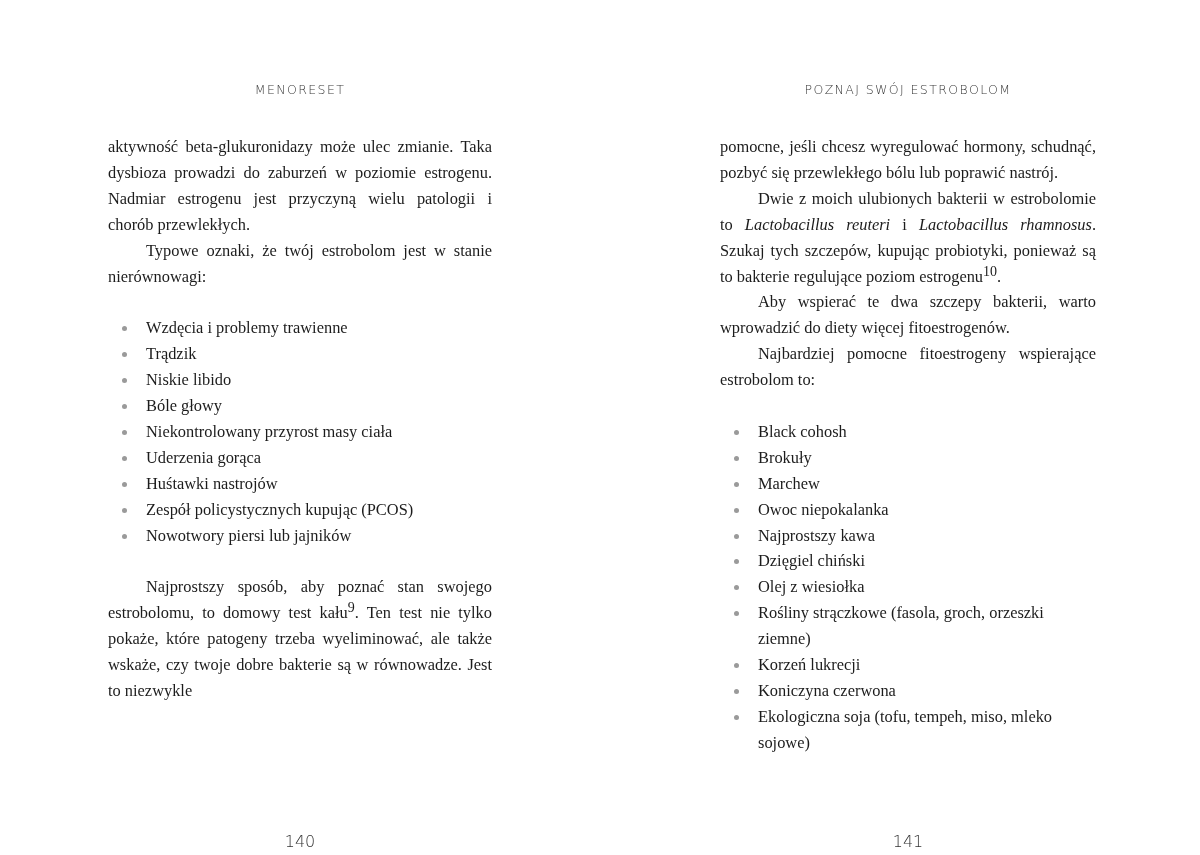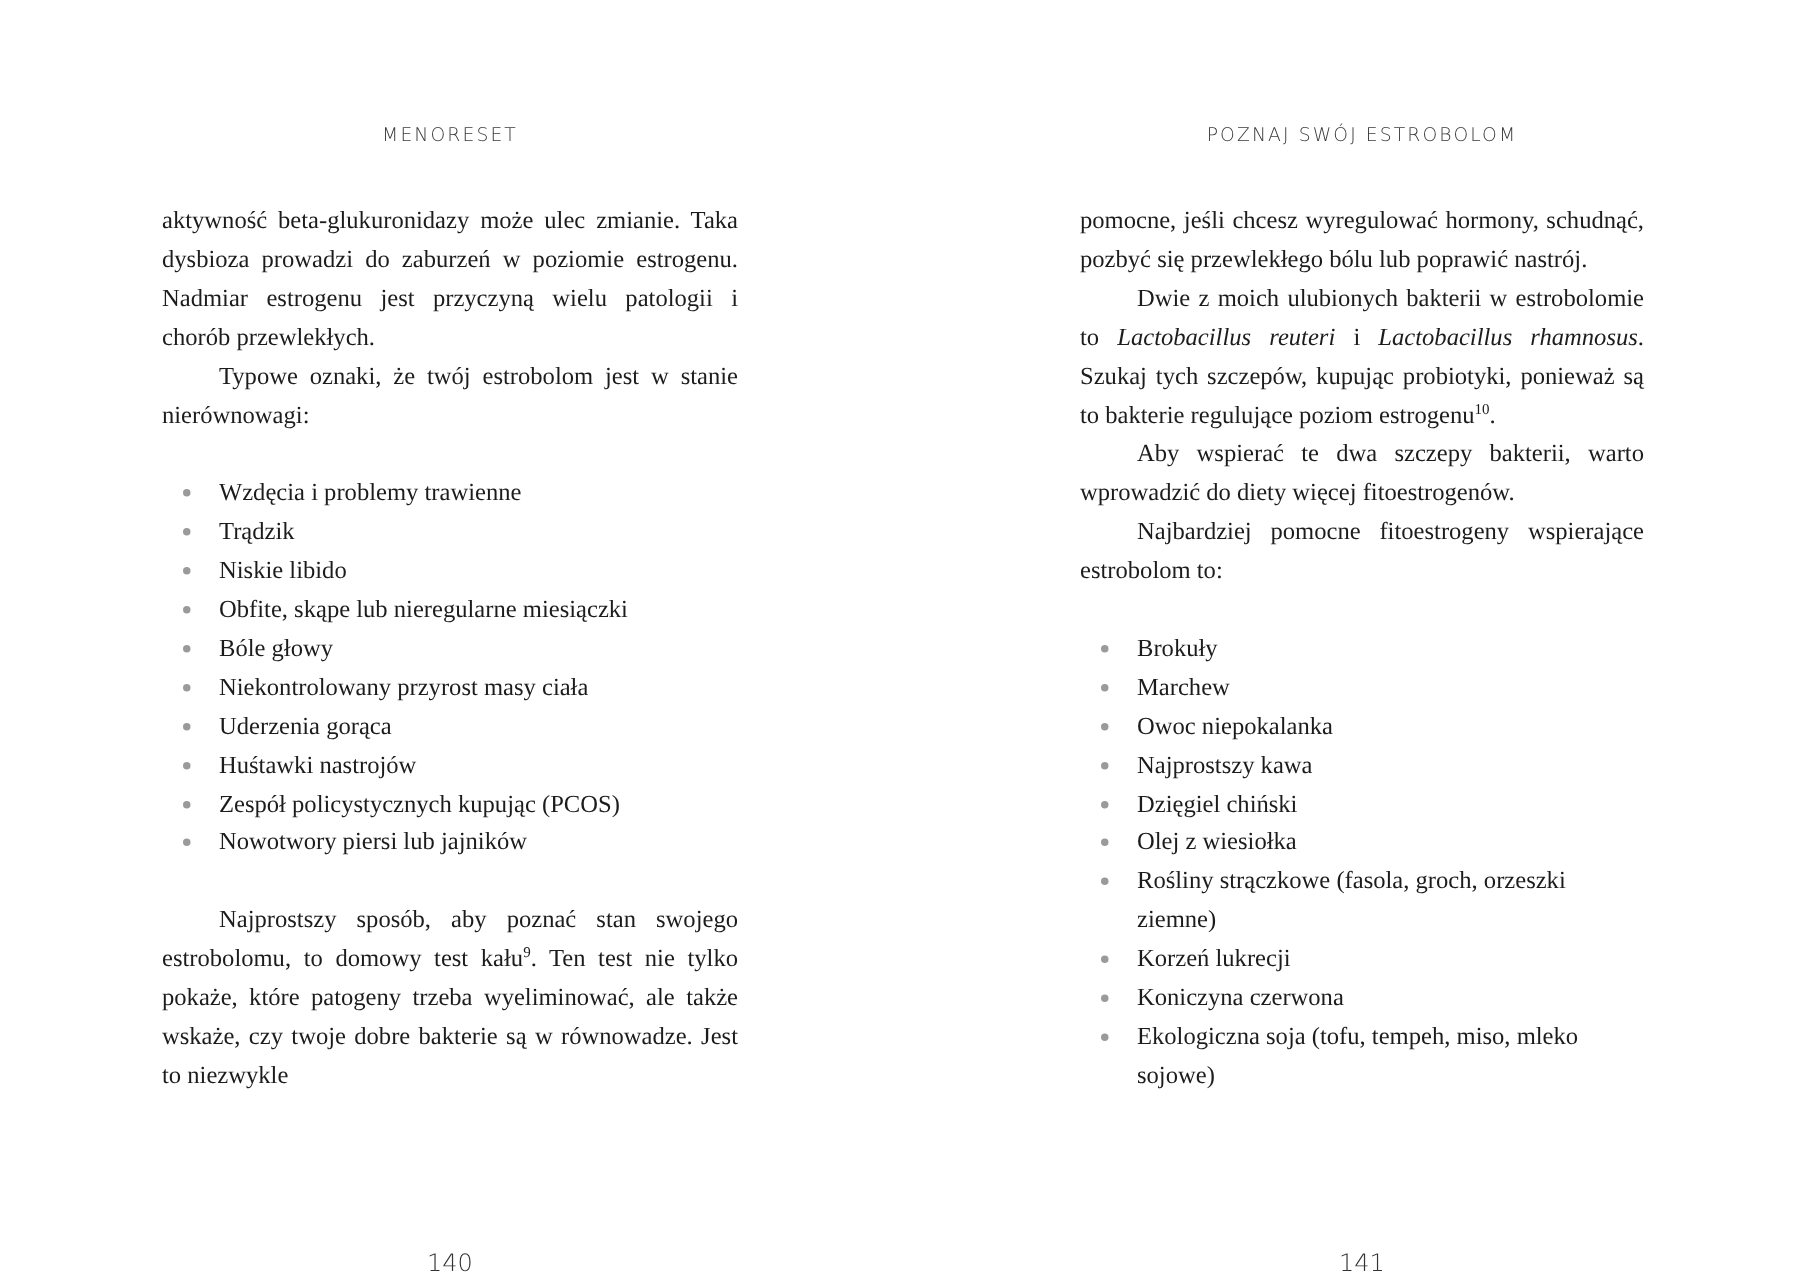--- a/index.html
+++ b/index.html
@@ -17,41 +17,40 @@
   .page-left .text-block { left: 108px; width: 384px; }
   .page-right .text-block { left: 120px; width: 376px; }
   p { margin: 0; text-align: justify; }
   p.indent { text-indent: 38px; }
   .gap { height: 25.9px; }
   ul { list-style: none; margin: 0; padding: 0; }
   li { position: relative; padding-left: 38px; }
   li.justify { text-align: justify; text-align-last: left; }
   .bullet { position: absolute; left: 14px; top: 11px; width: 5px; height: 5px; border-radius: 50%; background: #9a9a9a; }
   .page-right .bullet { left: 14px; }
-  sup { font-size: 10px; line-height: 0; vertical-align: 6px; }
+  sup { font-size: 14px; line-height: 0; vertical-align: 6px; }
   em { font-style: italic; }
   .page-number { position: absolute; top: 813px; left: 0; right: 0; text-align: center;
                  font-family: "DejaVu Sans", sans-serif; font-size: 16px; color: #333; font-weight: 300; }
   .page-left .page-number { left: 108px; width: 384px; right: auto; }
   .page-right .page-number { left: 120px; width: 376px; right: auto; }
 </style>
 </head>
 <body>
 
 <div class="page page-left">
   <div class="running-head">MENORESET</div>
   <div class="text-block">
     <p>aktywność beta-glukuronidazy może ulec zmianie. Taka dysbioza prowadzi do zaburzeń w poziomie estrogenu. Nadmiar estrogenu jest przyczyną wielu patologii i chorób przewlekłych.</p>
     <p class="indent">Typowe oznaki, że twój estrobolom jest w stanie nierównowagi:</p>
     <div class="gap"></div>
     <ul>
       <li><span class="bullet"></span><span>Wzdęcia i problemy trawienne</span></li>
       <li><span class="bullet"></span><span>Trądzik</span></li>
       <li><span class="bullet"></span><span>Niskie libido</span></li>
-      <li><span class="bullet"></span><span>Obfite, skąpe lub nieregularne miesiączki</span></li>
       <li><span class="bullet"></span><span>Bóle głowy</span></li>
       <li><span class="bullet"></span><span>Niekontrolowany przyrost masy ciała</span></li>
       <li><span class="bullet"></span><span>Uderzenia gorąca</span></li>
       <li><span class="bullet"></span><span>Huśtawki nastrojów</span></li>
       <li><span class="bullet"></span><span>Zespół policystycznych kupując (PCOS)</span></li>
       <li><span class="bullet"></span><span>Nowotwory piersi lub jajników</span></li>
     </ul>
     <div class="gap"></div>
     <p class="indent"><span>Najprostszy sposób, aby poznać stan swojego estrobolomu, to domowy test kału</span><sup>9</sup><span>. Ten test nie tylko pokaże, które patogeny trzeba wyeliminować, ale także wskaże, czy twoje dobre bakterie są w równowadze. Jest to niezwykle</span></p>
   </div>
@@ -60,20 +59,21 @@
 
 <div class="page page-right">
   <div class="running-head">POZNAJ SWÓJ ESTROBOLOM</div>
   <div class="text-block">
     <p>pomocne, jeśli chcesz wyregulować hormony, schudnąć, pozbyć się przewlekłego bólu lub poprawić nastrój.</p>
     <p class="indent"><span>Dwie z moich ulubionych bakterii w estrobolomie to </span><em>Lactobacillus reuteri</em><span> i </span><em>Lactobacillus rhamnosus</em><span>. Szukaj tych szczepów, kupując probiotyki, ponieważ są to bakterie regulujące poziom estrogenu</span><sup>10</sup><span>.</span></p>
     <p class="indent">Aby wspierać te dwa szczepy bakterii, warto wprowadzić do diety więcej fitoestrogenów.</p>
     <p class="indent">Najbardziej pomocne fitoestrogeny wspierające estrobolom to:</p>
     <div class="gap"></div>
     <ul>
+      <li><span class="bullet"></span><span>Black cohosh</span></li>
       <li><span class="bullet"></span><span>Brokuły</span></li>
       <li><span class="bullet"></span><span>Marchew</span></li>
       <li><span class="bullet"></span><span>Owoc niepokalanka</span></li>
       <li><span class="bullet"></span><span>Najprostszy kawa</span></li>
       <li><span class="bullet"></span><span>Dzięgiel chiński</span></li>
       <li><span class="bullet"></span><span>Olej z wiesiołka</span></li>
       <li><span class="bullet"></span><span>Rośliny strączkowe (fasola, groch, orzeszki ziemne)</span></li>
       <li><span class="bullet"></span><span>Korzeń lukrecji</span></li>
       <li><span class="bullet"></span><span>Koniczyna czerwona</span></li>
       <li><span class="bullet"></span><span>Ekologiczna soja (tofu, tempeh, miso, mleko sojowe)</span></li>

